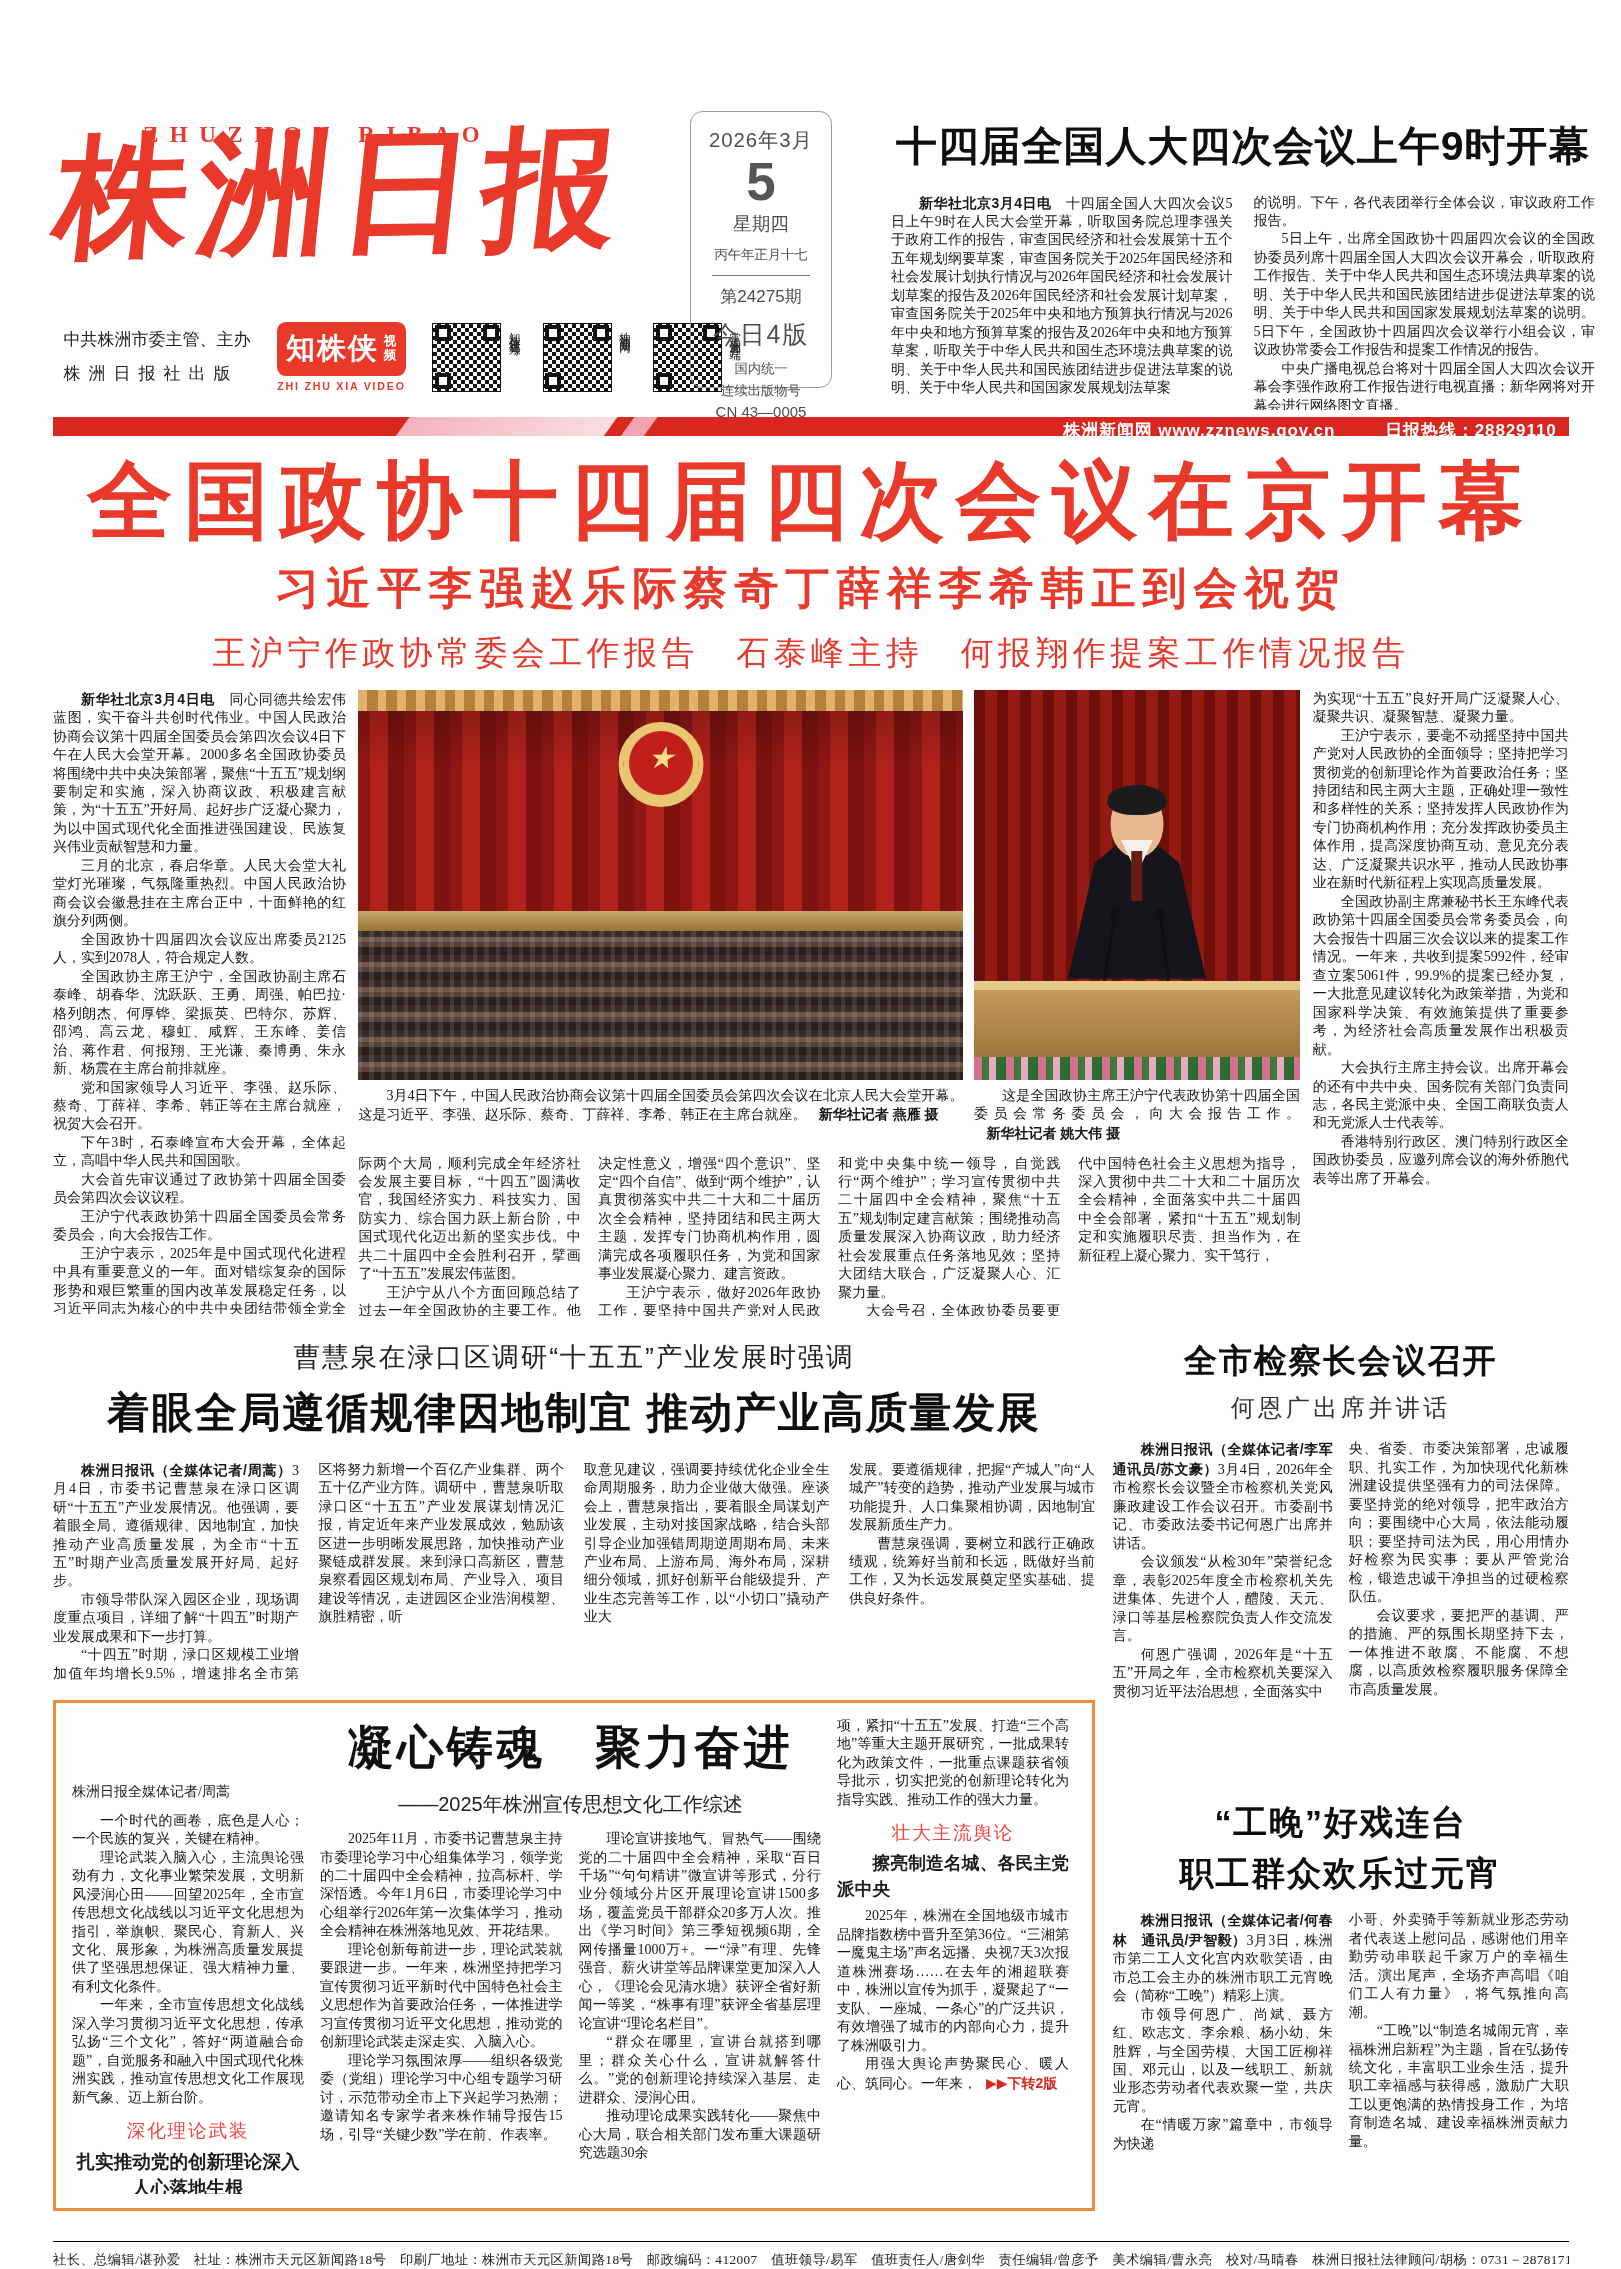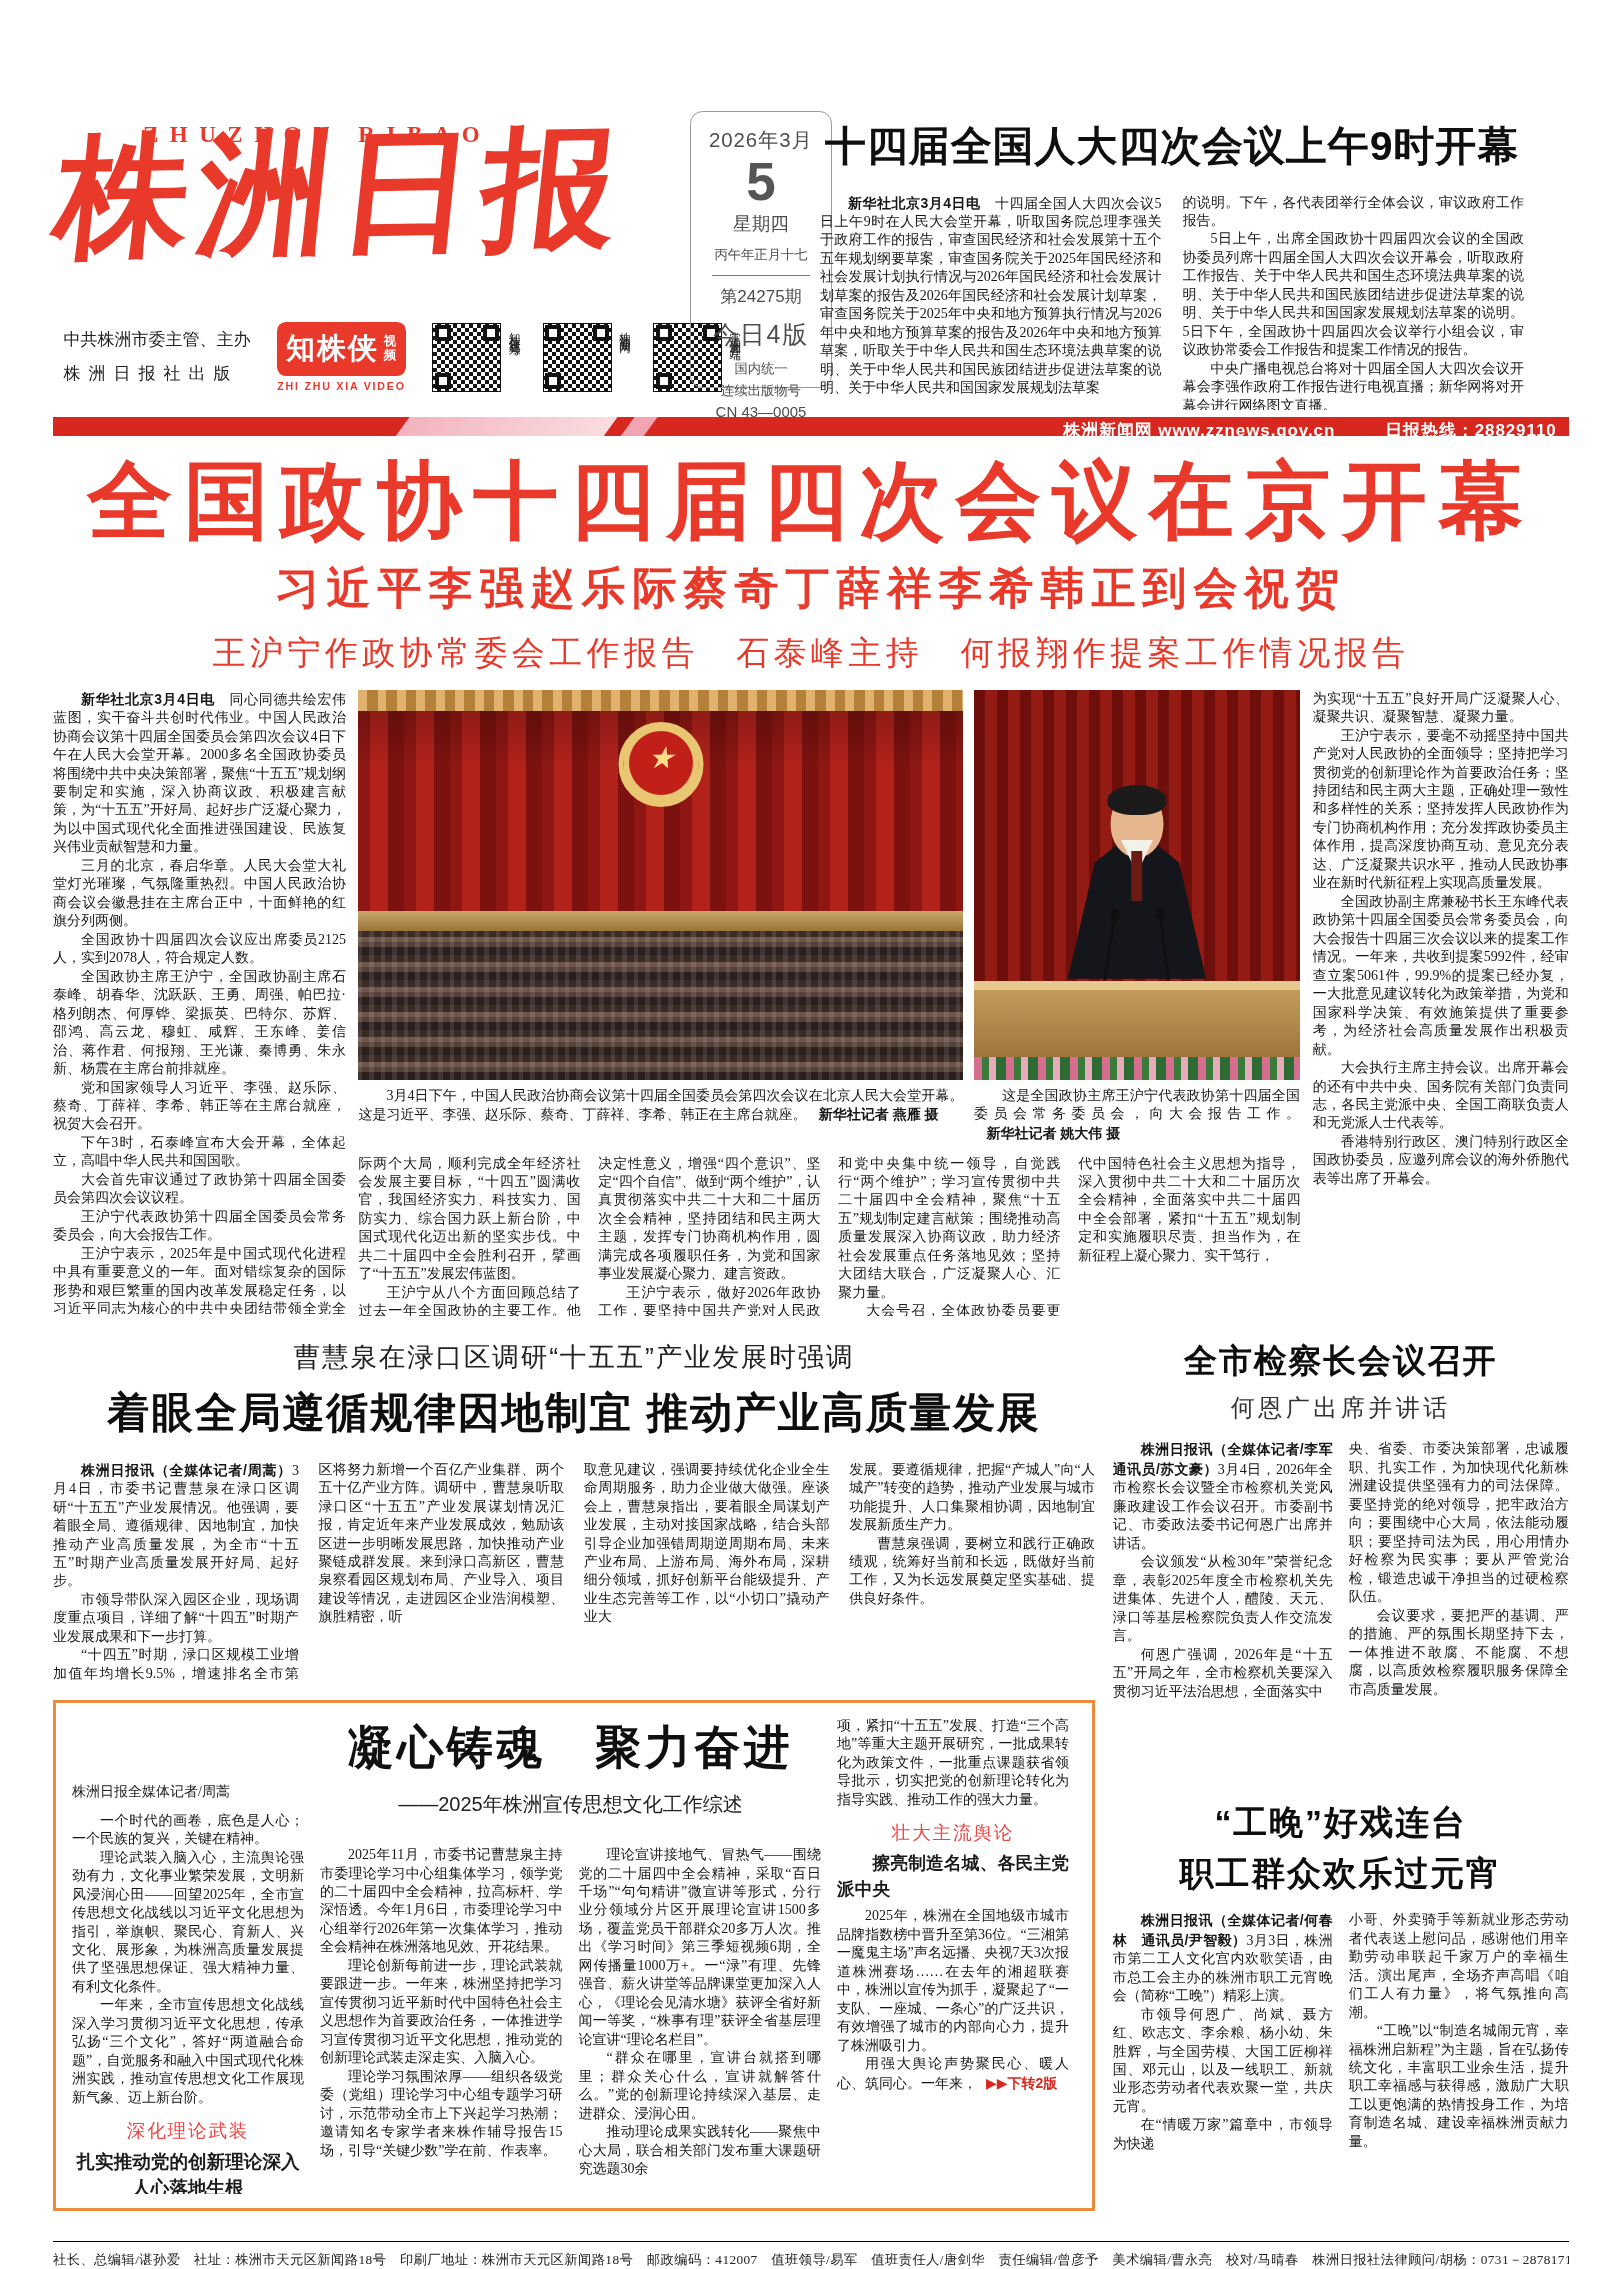--- a/index.html
+++ b/index.html
@@ -35,21 +35,21 @@
   .db-day{font-size:53px;font-weight:bold;line-height:1.05;color:#555}
   .db-week{font-size:18.6px;margin-top:1.8px}
   .db-lunar{font-size:13.3px;margin-top:8.9px}
   .db-hr{border-top:0.9px solid #777;width:70%;margin:10.6px auto 8.9px}
   .db-issue{font-size:17px}
   .db-pages{font-size:25px;margin-top:10.6px;letter-spacing:1.8px}
   .db-pub{font-size:13.3px;margin-top:7px;line-height:1.6}
   .db-cn{font-size:15px;margin-top:1.8px}
 
   
-  .npc{position:absolute;left:767px;top:59px;width:704px}
+  .npc{position:absolute;left:838px;top:59px;width:704px}
   .npc h2{font-size:41px;font-weight:bold;letter-spacing:0.9px;text-align:center;color:#0f0f0f;white-space:nowrap}
   .npc-cols{display:flex;gap:21px;margin-top:19.5px}
   .npc-cols .col{flex:1;height:216px;overflow:hidden}
 
   
   .band{position:relative;height:19px;background:#d7271e;margin-top:1.8px;overflow:hidden}
   .band .deco1{position:absolute;left:350px;top:-3.5px;bottom:-3.5px;width:208px;
                background:linear-gradient(90deg,#f3b3be,#f9dde1);transform:skewX(-36deg);display:block}
   .band .deco2{position:absolute;left:575px;top:-3.5px;bottom:-3.5px;width:23px;
                background:#f2a4b1;transform:skewX(-36deg);display:block}
@@ -128,21 +128,21 @@
   .caohq .cols .col{flex:1;height:223px;overflow:hidden}
 
   .culture-box{border:3.5px solid #ed8b3e;margin-top:16px;height:511px;padding:14px 16px;overflow:hidden}
   .cb-flex{display:flex;gap:16px;height:100%}
   .cb-c1{width:232px;padding-top:66px}
   .cb-mid{width:501px}
   .cb-c4{width:232px}
   .cb-c1,.cb-c4{overflow:hidden}
   .cb-title{font-size:46px;font-weight:bold;text-align:center;color:#101010;letter-spacing:3.5px}
   .cb-subtitle{font-size:20px;text-align:center;color:#222;margin-top:12.4px}
-  .cb-cols{display:flex;gap:16px;margin-top:28px}
+  .cb-cols{display:flex;gap:16px;margin-top:12px}
   .cb-cols .col{flex:1;height:365px;overflow:hidden}
   .byline{text-indent:0;margin-bottom:10.6px}
   .ohead{color:#ef4444;font-weight:normal;text-align:center;font-size:18.6px;margin:10.6px 0 5.3px;
          font-family:"Liberation Sans","DejaVu Sans",sans-serif;letter-spacing:1.8px}
   .bhead{font-weight:bold;text-align:center;font-size:18.6px;line-height:1.4;margin-bottom:7px}
   .p-bold{font-weight:bold;text-indent:2em;font-size:17.7px;line-height:1.45;margin:1.8px 0 5.3px}
 
   .proc h3{font-size:33px;font-weight:bold;text-align:center;color:#0e0e0e;letter-spacing:1.8px}
   .proc .sub{font-size:24px;text-align:center;color:#333;letter-spacing:3.5px;margin-top:8.9px}
   .proc .cols{display:flex;gap:16px;margin-top:16px}

